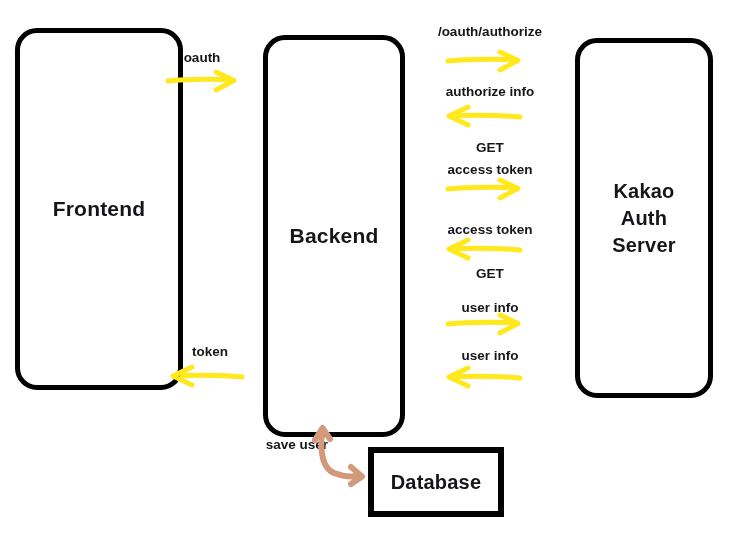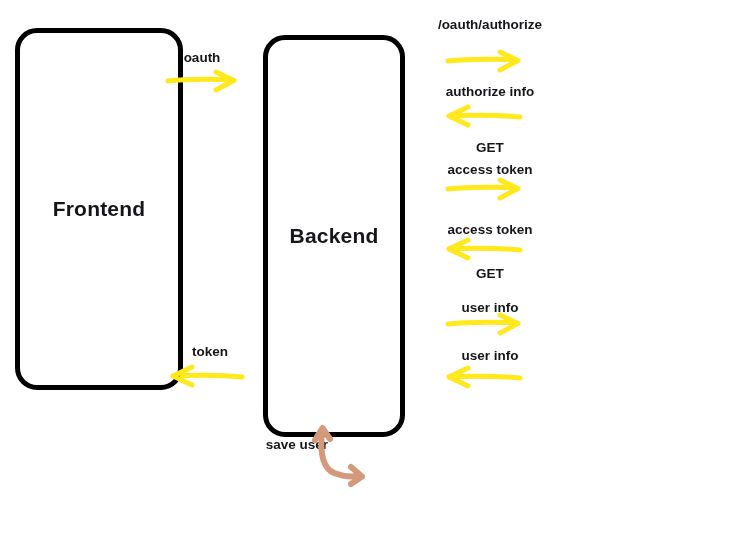--- a/index.html
+++ b/index.html
@@ -82,39 +82,47 @@
 <div id="diagram">
 
   <div class="node node-rounded" id="node-frontend">
     <span class="node-label">Frontend</span>
   </div>
 
   <div class="node node-rounded" id="node-backend">
     <span class="node-label">Backend</span>
   </div>
 
+  <div class="node node-rounded" id="node-kakao">
+    <span class="node-label" style="white-space:pre-line;">Kakao
+Auth
+Server</span>
+  </div>
 
+  <div class="node node-sharp" id="node-database">
+    <span class="node-label">Database</span>
+  </div>
 
   <div class="flow-label" style="left:168px; top:49px; width:68px;">oauth</div>
   <div class="arrow" style="left:166px; top:70px; width:72px;">
     <svg width="72" height="22" viewBox="0 0 72 22">
       <path d="M2 11 C 18 9, 40 9, 60 9.5" stroke="#FFE81C" stroke-width="5" fill="none" stroke-linecap="round"></path>
       <path d="M50 2 L 68 10.5 L 50 20" stroke="#FFE81C" stroke-width="5" fill="none" stroke-linecap="round" stroke-linejoin="round"></path>
     </svg>
   </div>
 
   <div class="flow-label" style="left:176px; top:343px; width:68px;">token</div>
   <div class="arrow" style="left:168px; top:365px; width:76px;">
     <svg width="76" height="22" viewBox="0 0 76 22">
       <path d="M74 12 C 56 10, 32 10, 14 10.5" stroke="#FFE81C" stroke-width="5" fill="none" stroke-linecap="round"></path>
       <path d="M24 2 L 5 11 L 24 20" stroke="#FFE81C" stroke-width="5" fill="none" stroke-linecap="round" stroke-linejoin="round"></path>
     </svg>
   </div>
 
-  <div class="flow-label" style="left:420px; top:16px; width:140px;">/oauth/authorize</div>
+  <div class="flow-label" style="left:420px; top:23px; width:140px;">/oauth/authorize</div>
   <div class="arrow" style="left:446px; top:50px; width:76px;">
     <svg width="76" height="22" viewBox="0 0 76 22">
       <path d="M2 11 C 20 9, 44 9, 64 9.5" stroke="#FFE81C" stroke-width="5" fill="none" stroke-linecap="round"></path>
       <path d="M54 2 L 72 10.5 L 54 20" stroke="#FFE81C" stroke-width="5" fill="none" stroke-linecap="round" stroke-linejoin="round"></path>
     </svg>
   </div>
 
   <div class="flow-label" style="left:420px; top:83px; width:140px;">authorize info</div>
   <div class="arrow" style="left:444px; top:105px; width:78px;">
     <svg width="78" height="22" viewBox="0 0 78 22">

